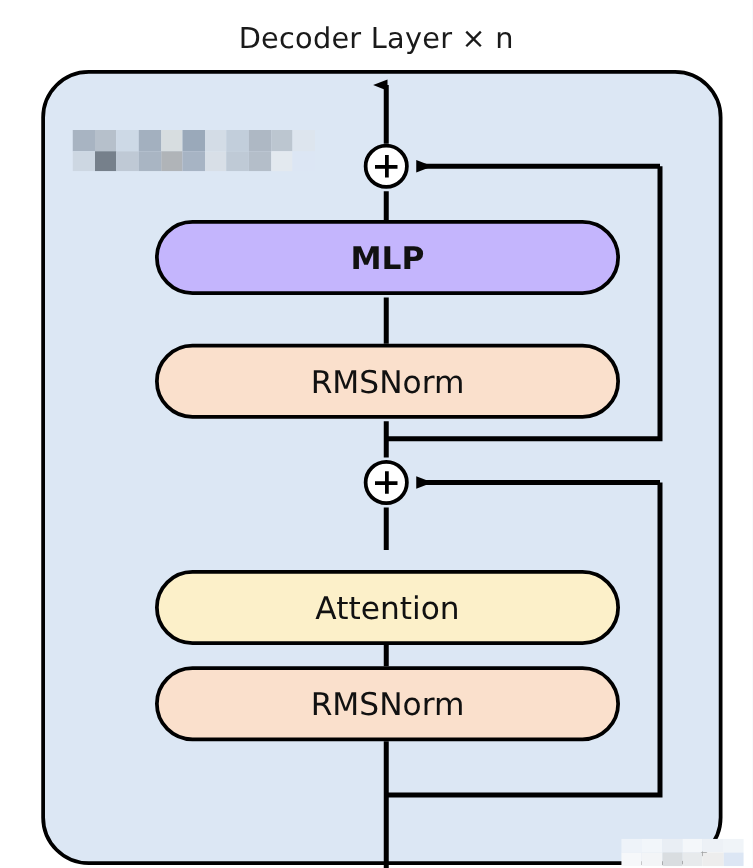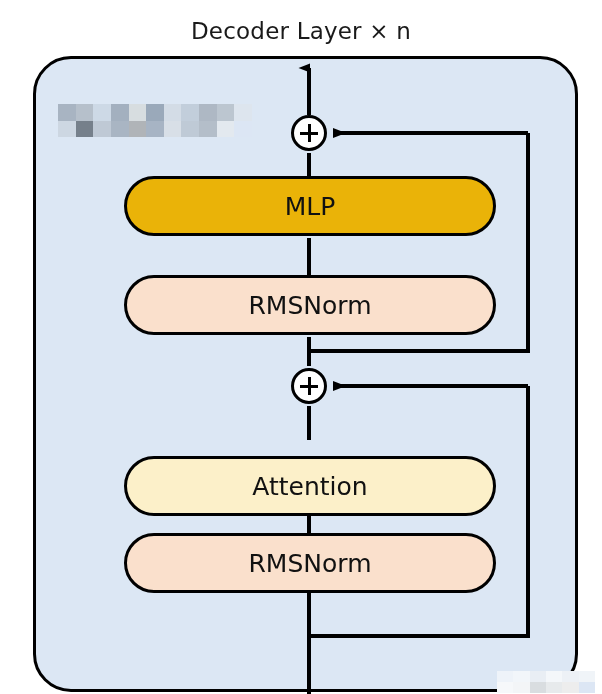--- a/index.html
+++ b/index.html
@@ -63,21 +63,21 @@
     height: 60px;
     box-sizing: border-box;
     border: 3px solid #000000;
     border-radius: 30px;
     display: flex;
     align-items: center;
     justify-content: center;
     font-size: 25px;
     color: #111111;
   }
-  .block-mlp        { top: 160px; background: #eab308; }
+  .block-mlp        { top: 160px; background: #c4b5fd; font-weight: bold; }
   .block-rmsnorm-up { top: 259px; background: #fae0cc; }
   .block-attention  { top: 440px; background: #fcf0c9; }
   .block-rmsnorm-lo { top: 517px; background: #fae0cc; }
 
   
   .plus-node {
     position: absolute;
     width: 36px;
     height: 36px;
     box-sizing: border-box;

